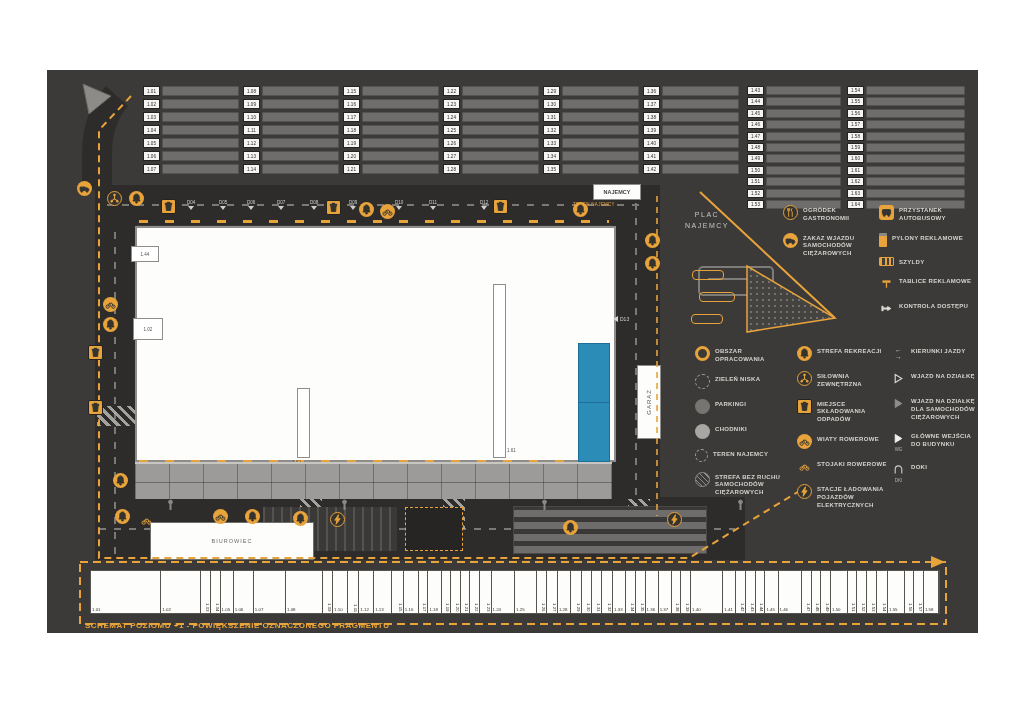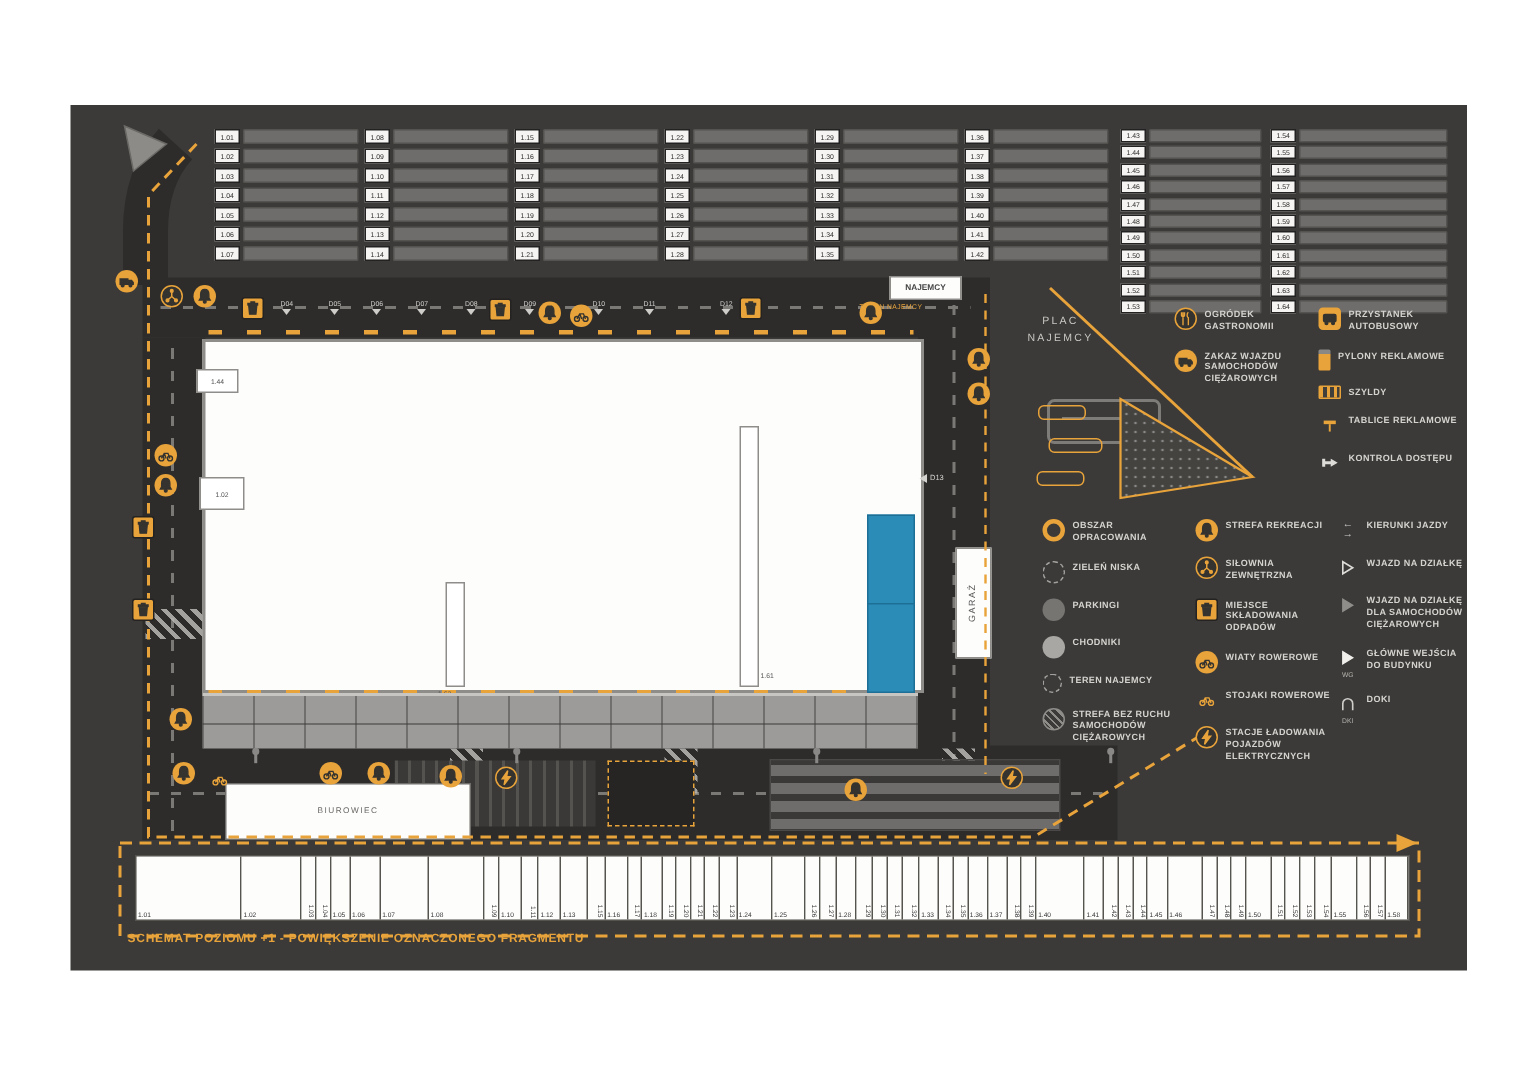--- a/index.html
+++ b/index.html
@@ -1,16 +1,16 @@
 <!DOCTYPE html>
 <html><head>
 <meta charset="utf-8">
 <style>
   html,body{margin:0;padding:0;background:#fff;}
-  .page{position:relative;width:1024px;height:717px;background:#ffffff;overflow:hidden;
+  .page{position:relative;width:1024px;height:633px;background:#ffffff;overflow:hidden;
         font-family:"Liberation Sans",sans-serif;}
   .canvas{position:absolute;left:47px;top:70px;width:931px;height:577px;background:#3b3a38;}
   
   .road{position:absolute;background:#2d2c2b;}
   .lane-h{position:absolute;height:2px;background:repeating-linear-gradient(90deg,#7b7976 0 7px,transparent 7px 15px);}
   .lane-v{position:absolute;width:2px;background:repeating-linear-gradient(0deg,#7b7976 0 7px,transparent 7px 15px);}
   .xw{position:absolute;background:repeating-linear-gradient(45deg,#b9b7b3 0 3px,transparent 3px 7px);opacity:.85;}
   
   .building{position:absolute;left:88px;top:156px;width:477px;height:232px;background:#fdfdfc;border:2px solid #8f8d8a;}
   .ticks{position:absolute;height:3px;background:repeating-linear-gradient(90deg,#e8a33b 0 9px,transparent 9px 26px);}

